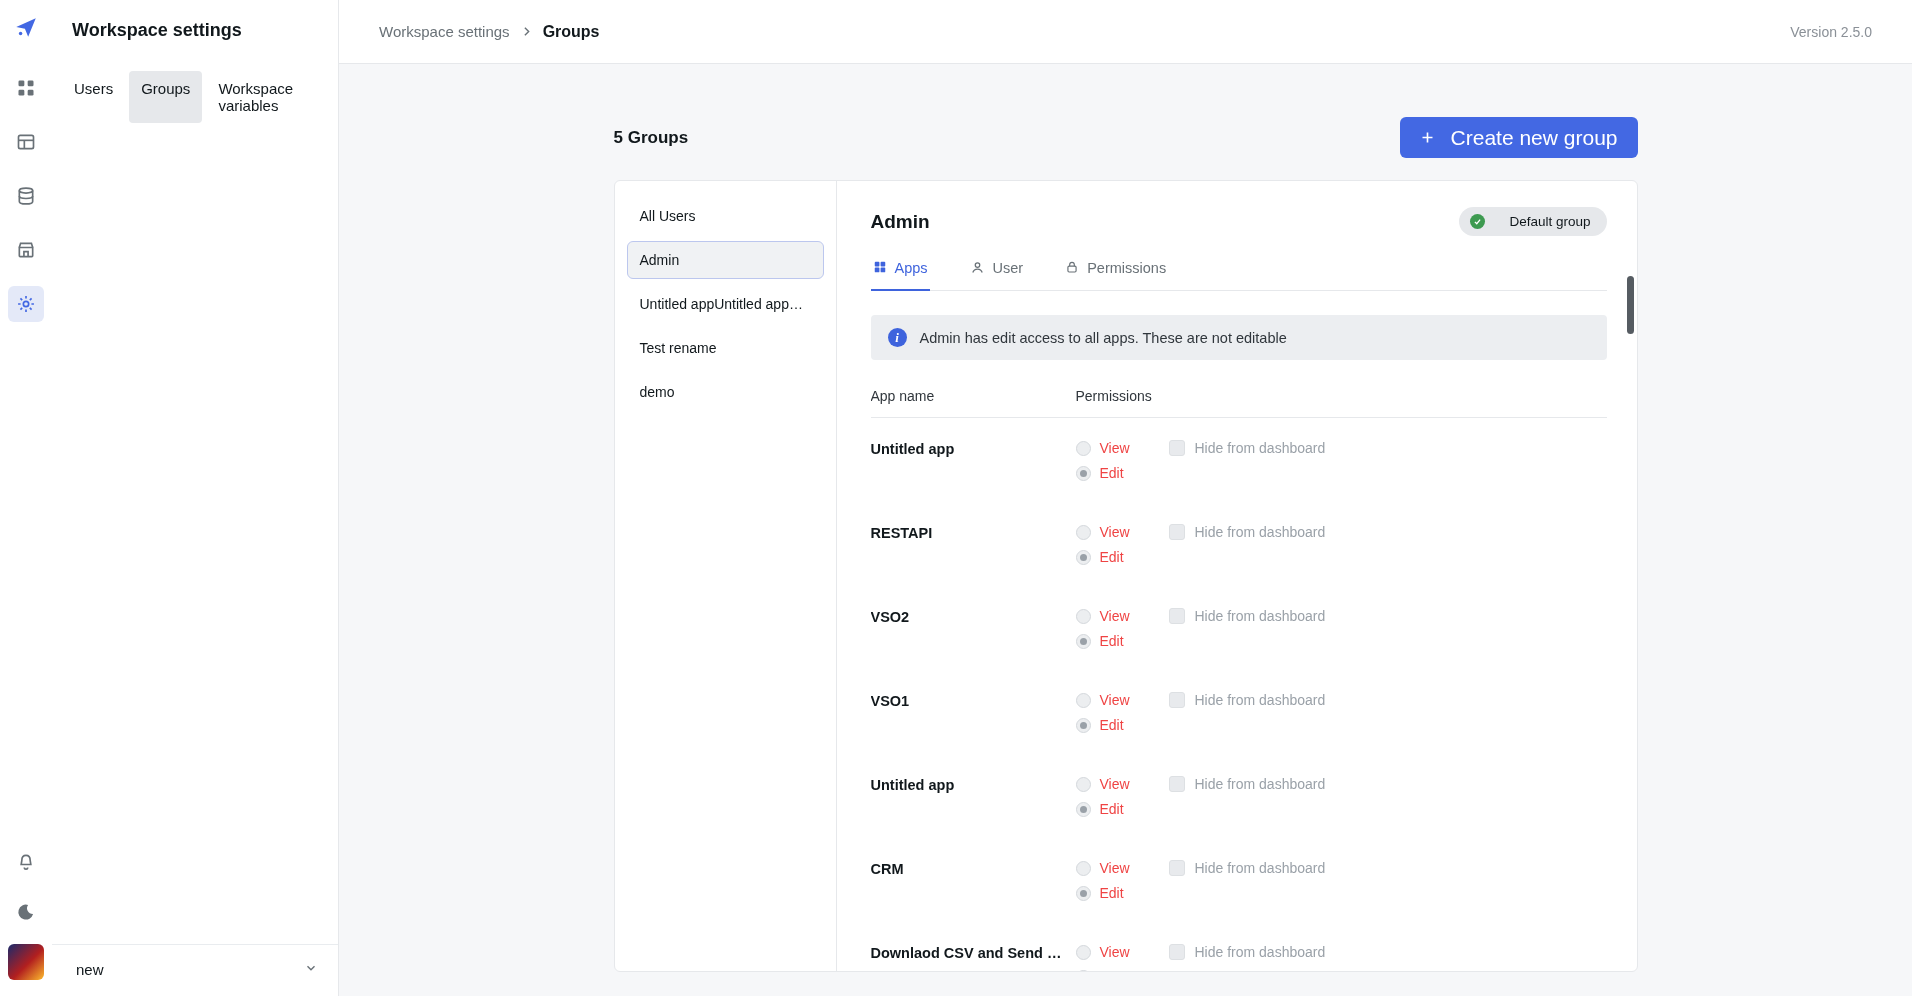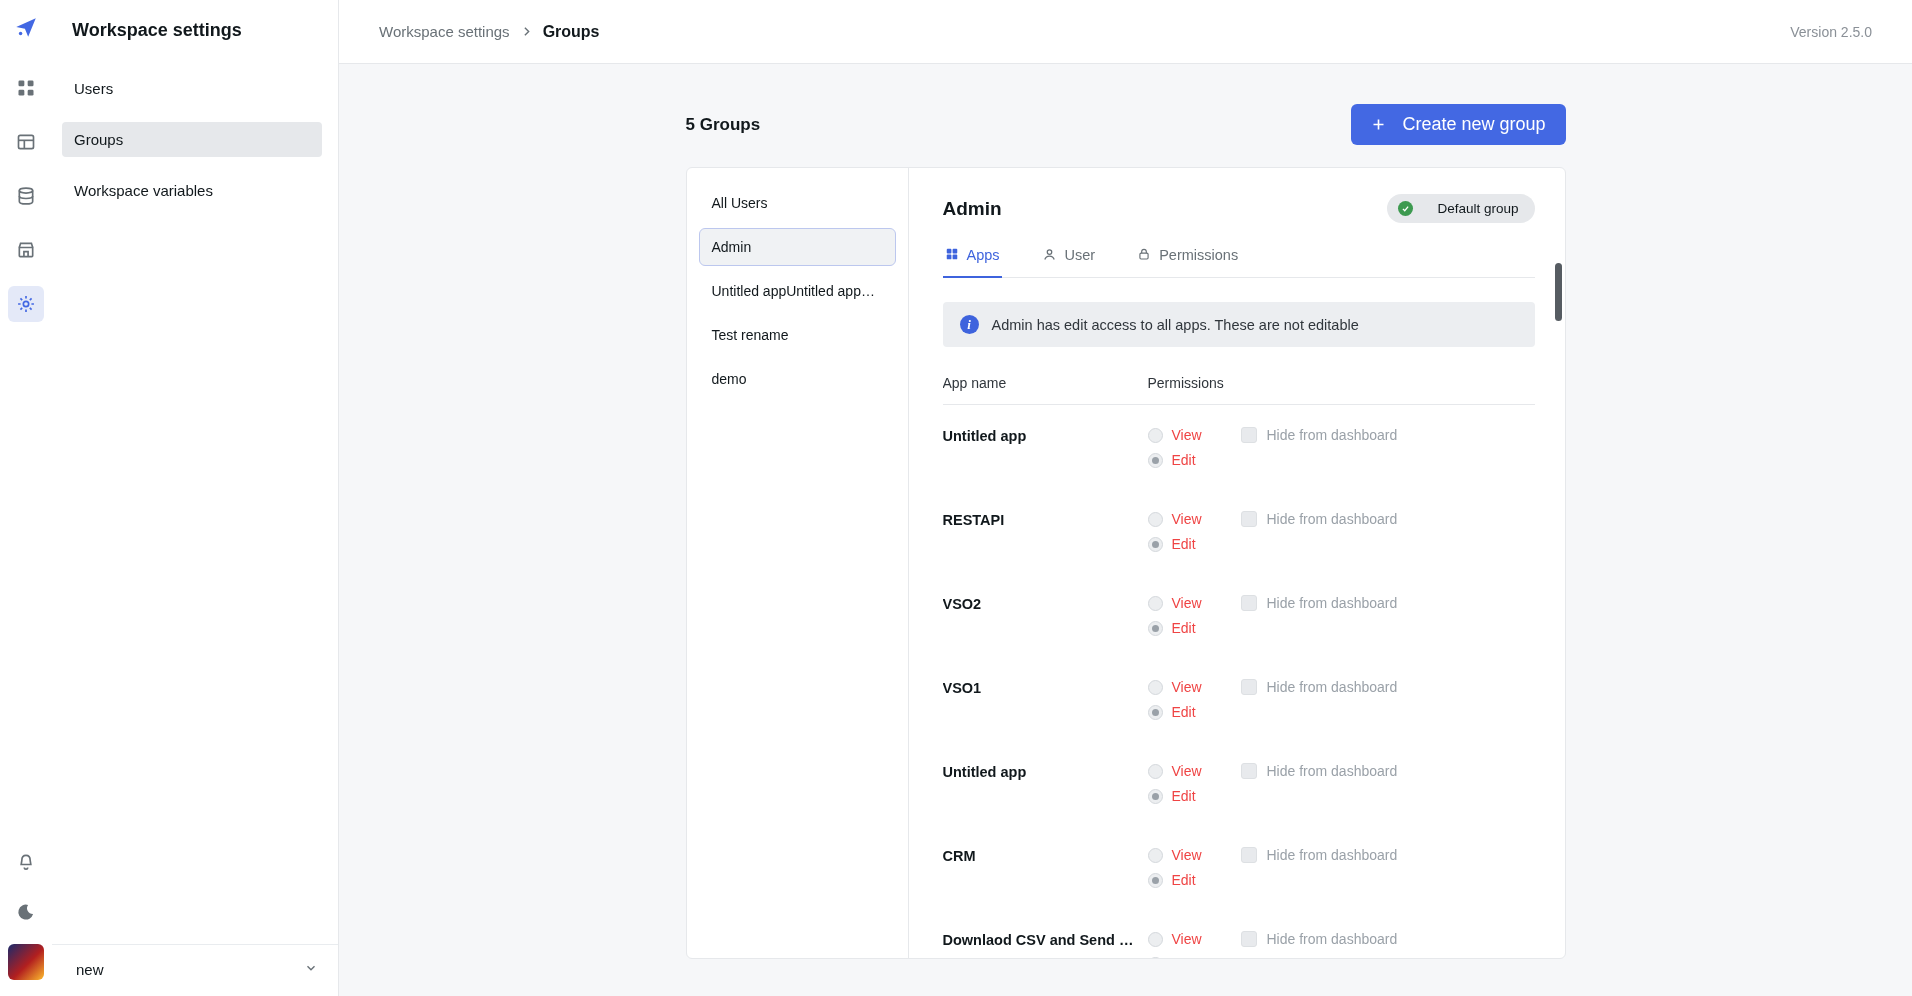--- a/index.html
+++ b/index.html
@@ -18,41 +18,41 @@
   .rail-logo { width: 30px; height: 30px; display: flex; align-items: center; justify-content: center; margin-bottom: 28px; cursor: pointer; }
   .rail-item { width: 36px; height: 36px; border-radius: 6px; display: flex; align-items: center; justify-content: center; margin-bottom: 18px; color: #697177; cursor: pointer; }
   .rail-item svg { display: block; }
   .rail-item.active { background: #e4e9f8; color: #4368e3; }
   .rail-spacer { flex: 1; }
   .rail-item.bottom { margin-bottom: 14px; }
   .rail-avatar { width: 36px; height: 36px; border-radius: 6px; background: linear-gradient(135deg, #1a2a6c 0%, #b21f1f 55%, #fdbb2d 100%); cursor: pointer; }
 
   .sidebar { flex: 1; display: flex; flex-direction: column; padding: 18px 16px 0 10px; }
   .sidebar-title { font-size: 18px; font-weight: 700; padding: 2px 10px 0; margin-bottom: 30px; }
-  .menu { display: flex; flex-direction: column; gap: 16px; }
+  .menu { display: flex; flex-direction: row; gap: 4px; }
   .menu-item { padding: 9px 12px; border-radius: 4px; font-size: 15px; color: #11181c; cursor: pointer; }
   .menu-item.active { background: #e6e8eb; }
   .sidebar-footer { margin-top: auto; border-top: 1px solid #e9ecef; margin-left: -10px; margin-right: -16px; padding: 16px 20px 18px 24px; display: flex; align-items: center; justify-content: space-between; cursor: pointer; }
   .sidebar-footer .ws-name { font-size: 15px; color: #11181c; }
   .chev-down { color: #697177; }
 
   
   .main { flex: 1; display: flex; flex-direction: column; background: #f6f7f9; min-width: 0; }
   .topbar { height: 64px; background: #fff; border-bottom: 1px solid #e6e8eb; display: flex; align-items: center; padding: 0 40px; flex-shrink: 0; }
   .breadcrumb { display: flex; align-items: center; gap: 10px; font-size: 15px; }
   .breadcrumb .parent { color: #697177; }
   .breadcrumb .sep { color: #697177; display: flex; align-items: center; }
   .breadcrumb .current { color: #11181c; font-weight: 700; font-size: 16px; }
   .version { margin-left: auto; color: #8a9097; font-size: 14px; }
 
   .content { flex: 1; padding-top: 40px; overflow: hidden; }
-  .container { width: 880px; margin: 0 auto; }
+  .container { width: 1024px; margin: 13px auto; }
   .content-head { display: flex; align-items: center; justify-content: space-between; margin-bottom: 22px; }
   .groups-count { font-size: 17px; font-weight: 700; color: #11181c; }
-  .create-btn { background: #4368e3; color: #fff; border: none; border-radius: 6px; height: 41px; padding: 0 20px; font-size: 18px; font-family: inherit; display: flex; align-items: center; gap: 16px; cursor: pointer; }
+  .create-btn { background: #4368e3; color: #fff; border: none; border-radius: 6px; height: 41px; padding: 0 20px; font-size: 21px; font-family: inherit; display: flex; align-items: center; gap: 16px; cursor: pointer; }
   .create-btn svg { display: block; }
 
   
   .card { background: #fff; border: 1px solid #e6e8eb; border-radius: 6px; height: 792px; display: flex; position: relative; overflow: hidden; }
   .group-list { width: 222px; border-right: 1px solid #e6e8eb; padding: 16px 12px; flex-shrink: 0; }
   .group-item { padding: 10px 12px; border-radius: 6px; font-size: 14px; margin-bottom: 6px; border: 1px solid transparent; white-space: nowrap; overflow: hidden; text-overflow: ellipsis; cursor: pointer; color: #11181c; }
   .group-item.active { background: #f0f2f4; border: 1px solid #bcc7ee; }
 
   .detail { flex: 1; padding: 26px 30px 0 34px; display: flex; flex-direction: column; min-width: 0; }
   .detail-head { display: flex; align-items: center; justify-content: space-between; margin-bottom: 16px; }

